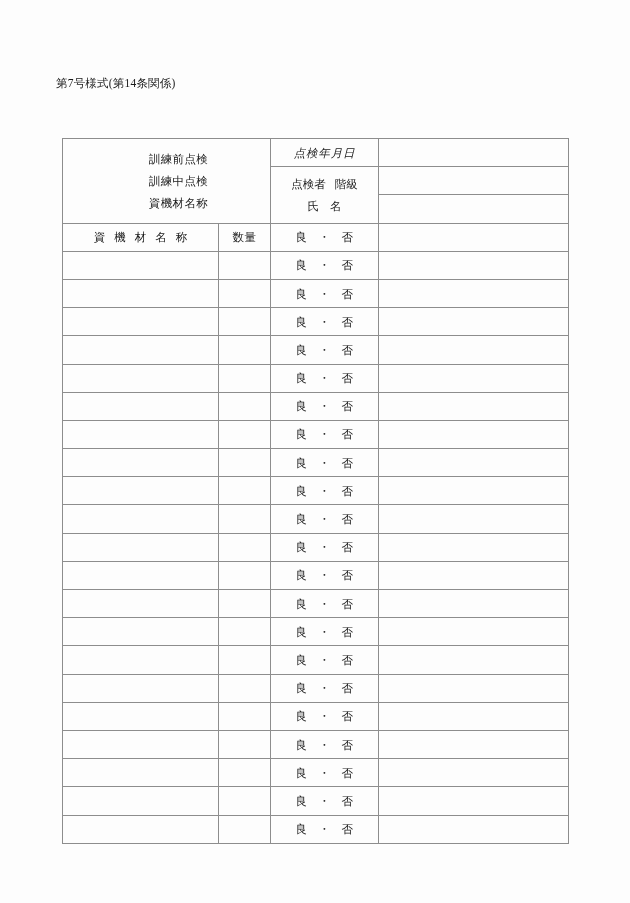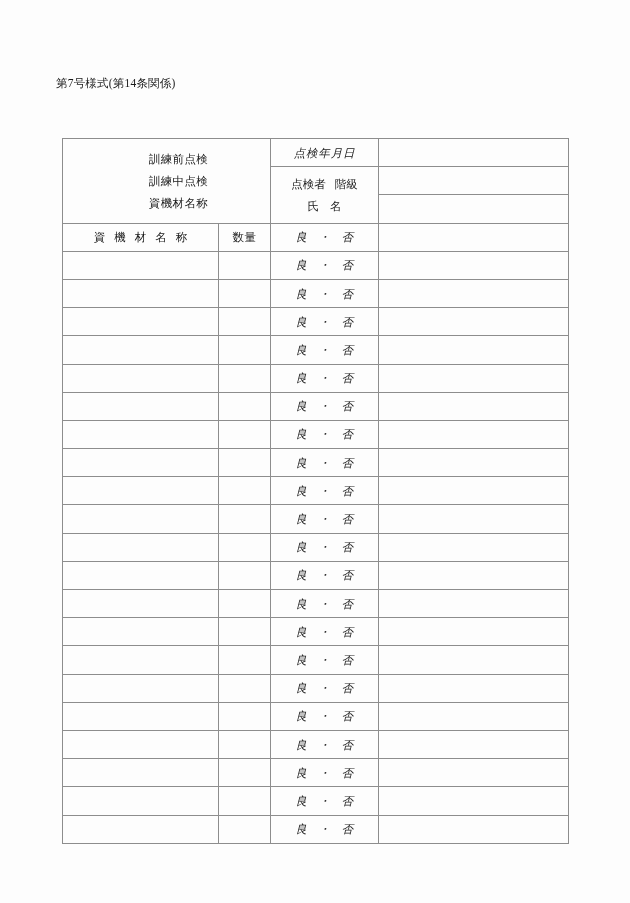--- a/index.html
+++ b/index.html
@@ -99,21 +99,20 @@
   .hdr-name {
     letter-spacing: 9px;
     text-indent: 9px;
     font-family: Liberation Serif, serif;
   }
   .hdr-qty { letter-spacing: 0.5px; }
 
   
   .judge {
     letter-spacing: 0.5px;
-    font-style: italic;
   }
   .judge .gap { display: inline-block; width: 11px; }
 
   .blank-cell { }
 </style>
 </head>
 <body>
 
 <div class="page">
 

